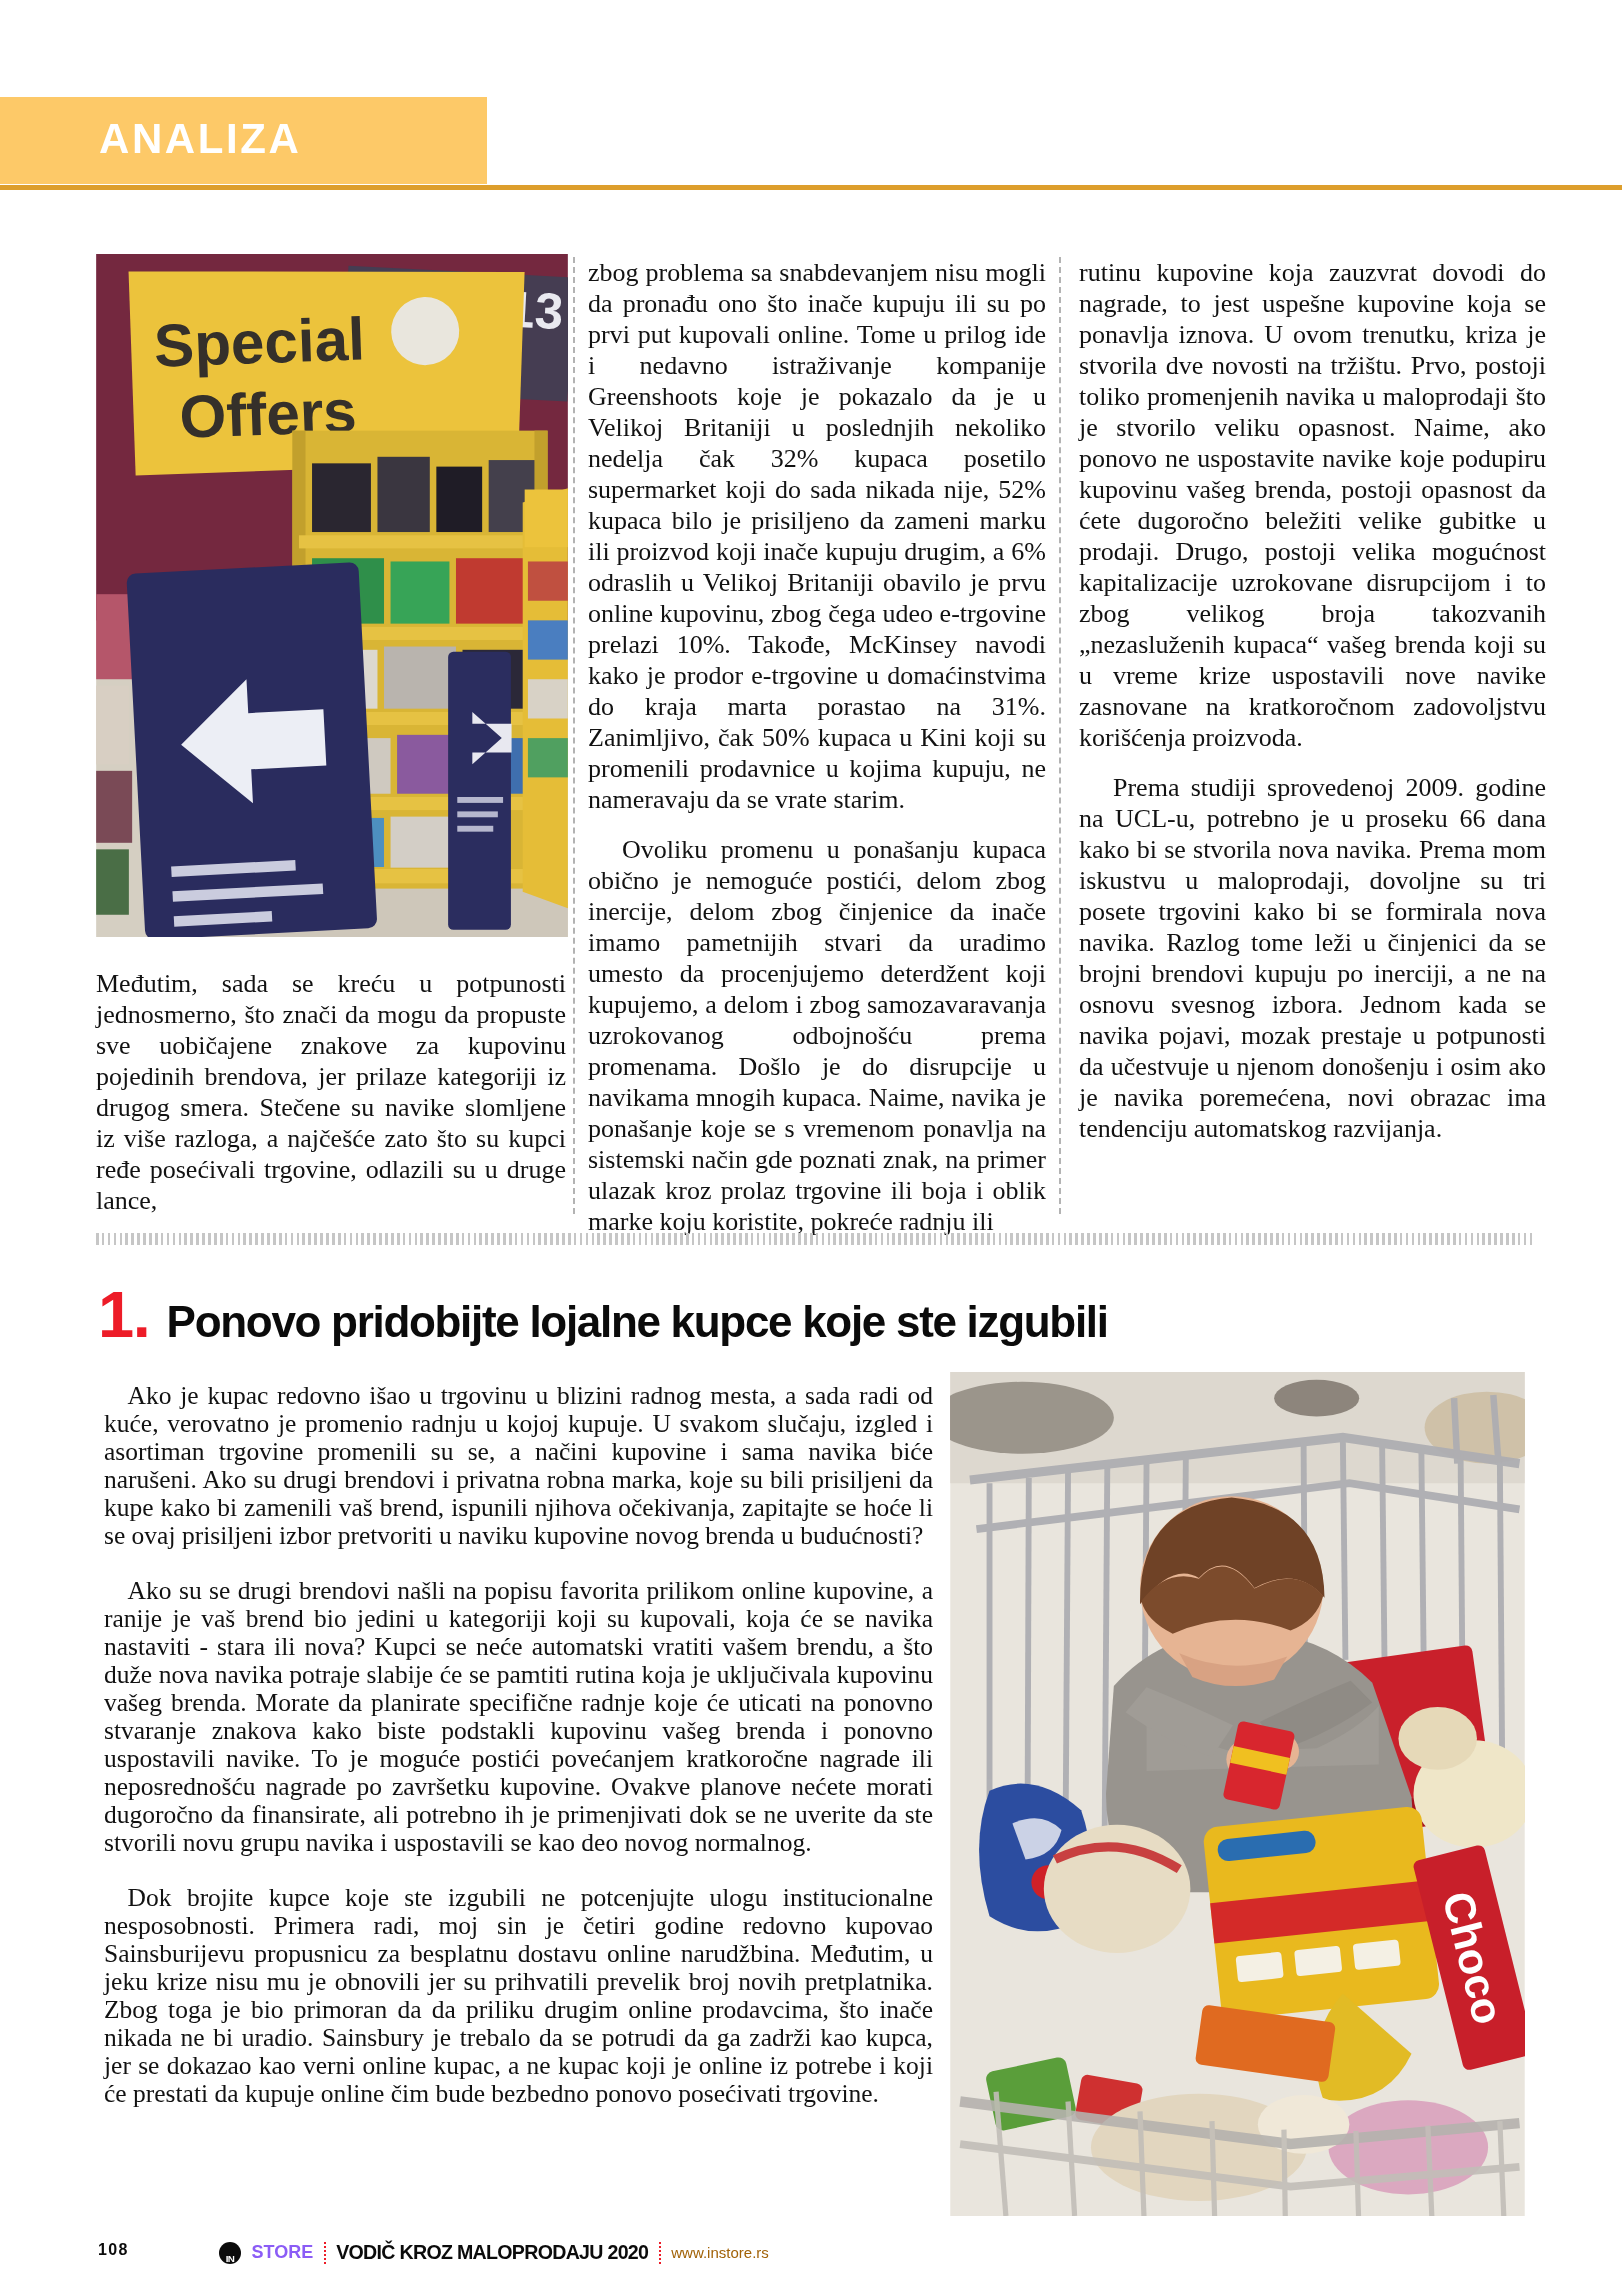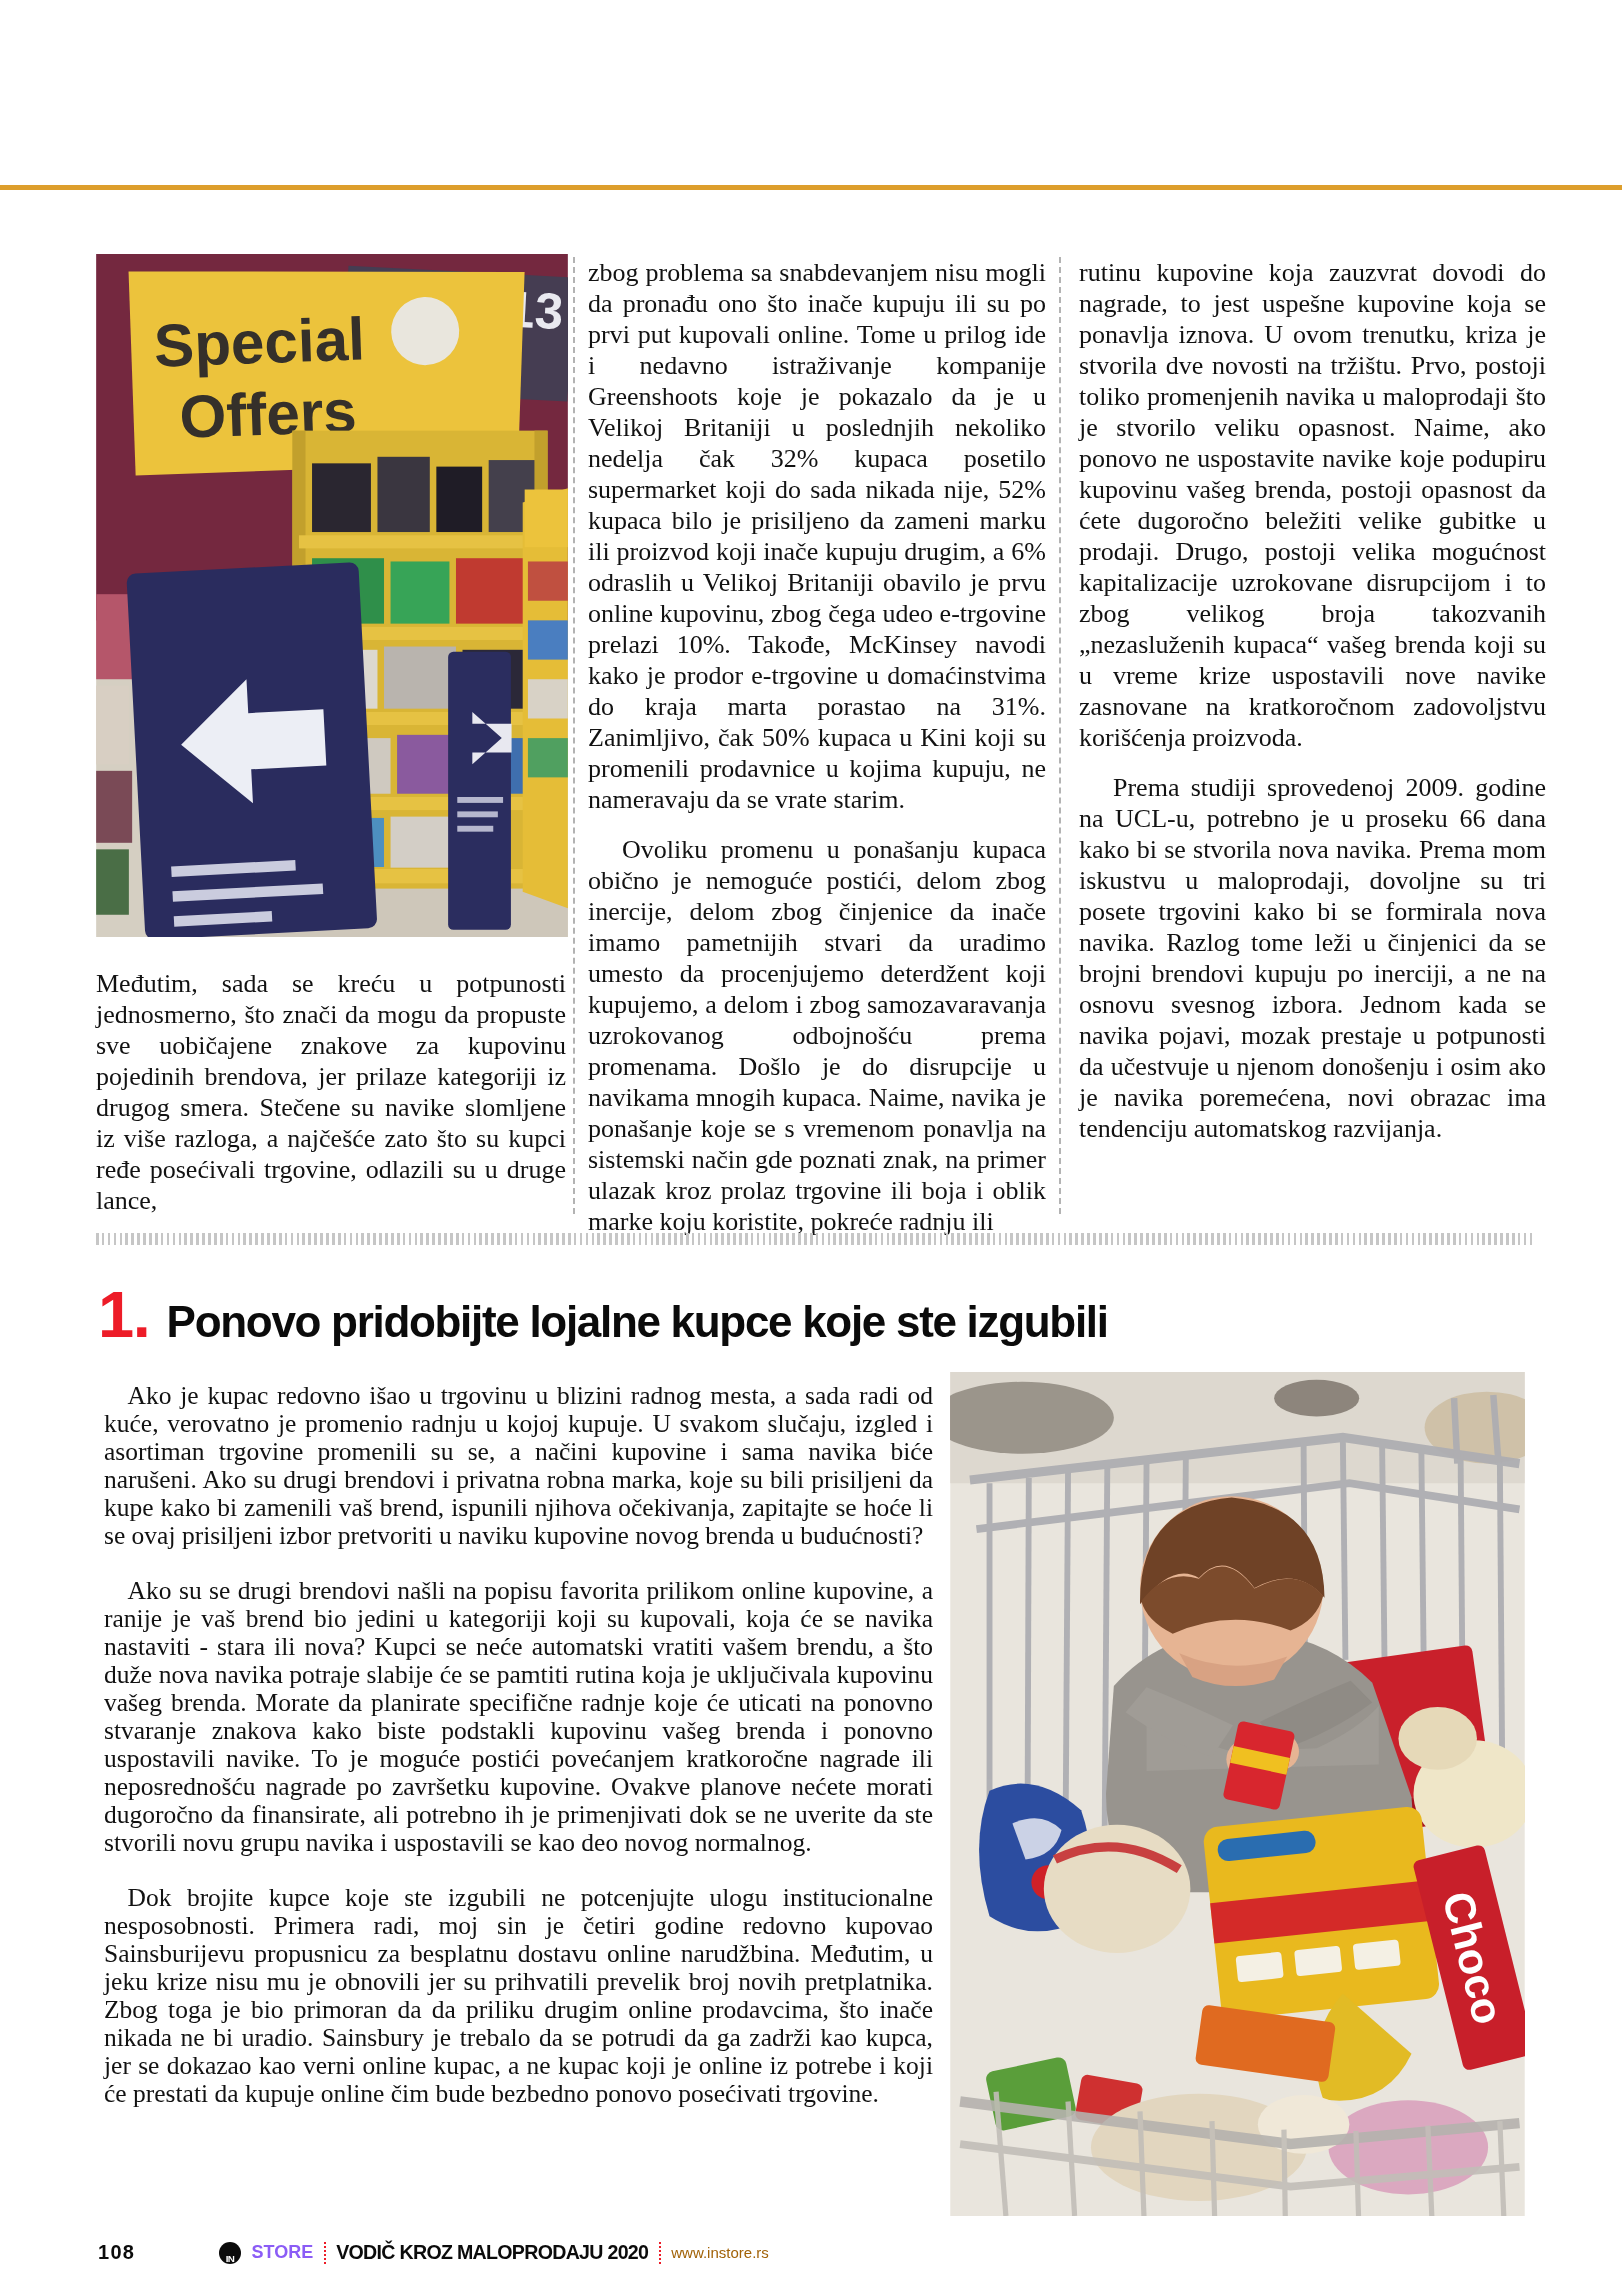--- a/index.html
+++ b/index.html
@@ -33,36 +33,39 @@
       font-family:"Liberation Sans",sans-serif;font-weight:800;white-space:nowrap;}
   .sec-num{font-size:65px;color:#ed1c28;letter-spacing:-1.3px;}
   .sec-title{font-size:44px;color:#0b0b0b;letter-spacing:-1.3px;}
   
   .sec-body{position:absolute;left:96px;top:1374px;width:845px;text-align:justify;
       font-size:25.5px;line-height:28px;}
   .sec-body p{margin:8px;text-indent:23.6px;}
   .sec-body p + p{margin-top:27px;}
   
   .pagenum{position:absolute;left:98px;top:2241px;font-family:"Liberation Sans",sans-serif;
-      font-weight:800;font-size:20px;letter-spacing:1.3px;color:#0b0b0b;}
+      font-weight:800;font-size:16px;letter-spacing:1.3px;color:#0b0b0b;}
   .footer-group{position:absolute;left:219px;top:2238px;height:29px;display:flex;
       align-items:center;gap:10.5px;font-family:"Liberation Sans",sans-serif;}
   .inlogo{width:22px;height:22px;border-radius:50%;background:#0b0b0b;display:flex;
       align-items:flex-end;justify-content:center;color:#fff;font-weight:bold;font-size:9.8px;
       letter-spacing:-0.7px;}
   .storewm{font-weight:800;font-size:18px;letter-spacing:0px;color:#8b5cf6;}
   .redsep{height:22px;width:0;border-left:2.6px dotted #ed1c28;}
   .guide{font-weight:800;font-size:19.6px;letter-spacing:-0.7px;color:#0b0b0b;}
   .site{font-weight:400;font-size:15px;color:#a16207;}
 </style>
 </head>
 <body>
 
 <div class="page">
 
+  <div class="analiza-band">
+    <span>ANALIZA</span>
+  </div>
   <div class="band-underline"></div>
 
   <div class="photo-box p1">
     <svg viewBox="0 0 721 1044" width="472" height="683">
       <rect width="721" height="620" fill="#74283f"></rect>
       <rect y="560" width="721" height="484" fill="#d5cfc2"></rect>
       <ellipse cx="500" cy="1000" rx="430" ry="95" fill="#c9c2b4" opacity="0.6"></ellipse>
 
       <g transform="rotate(3 520 130)">
         <rect x="380" y="25" width="345" height="190" fill="#453d52"></rect>

